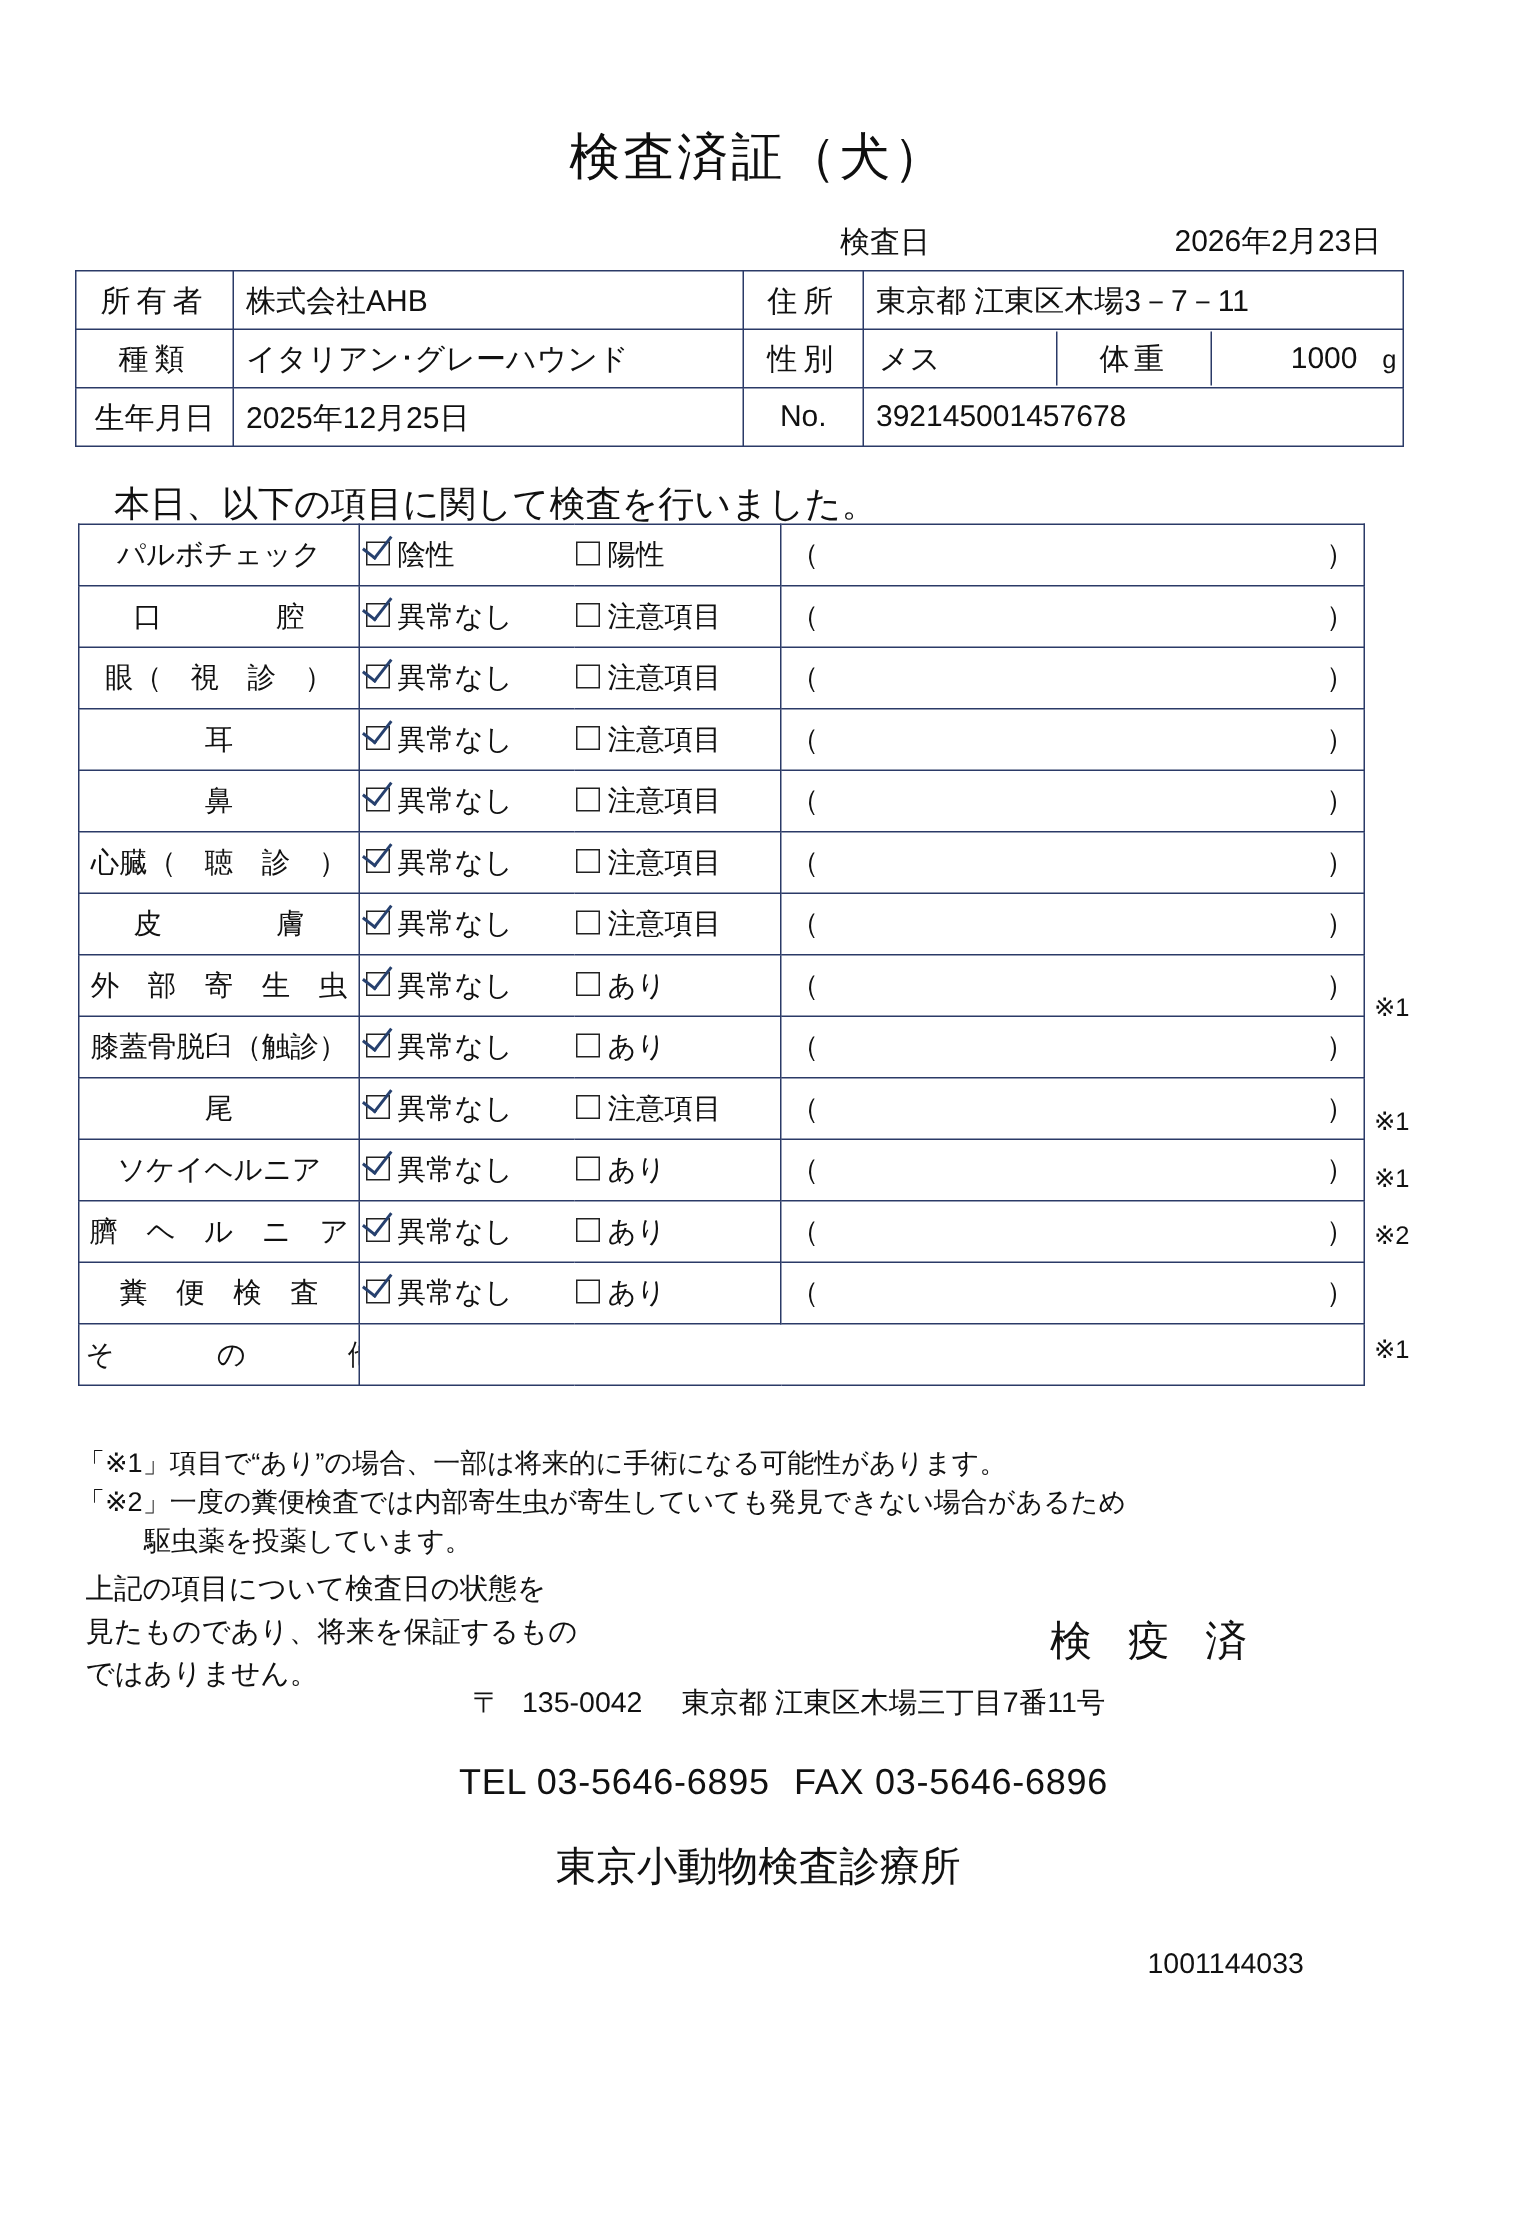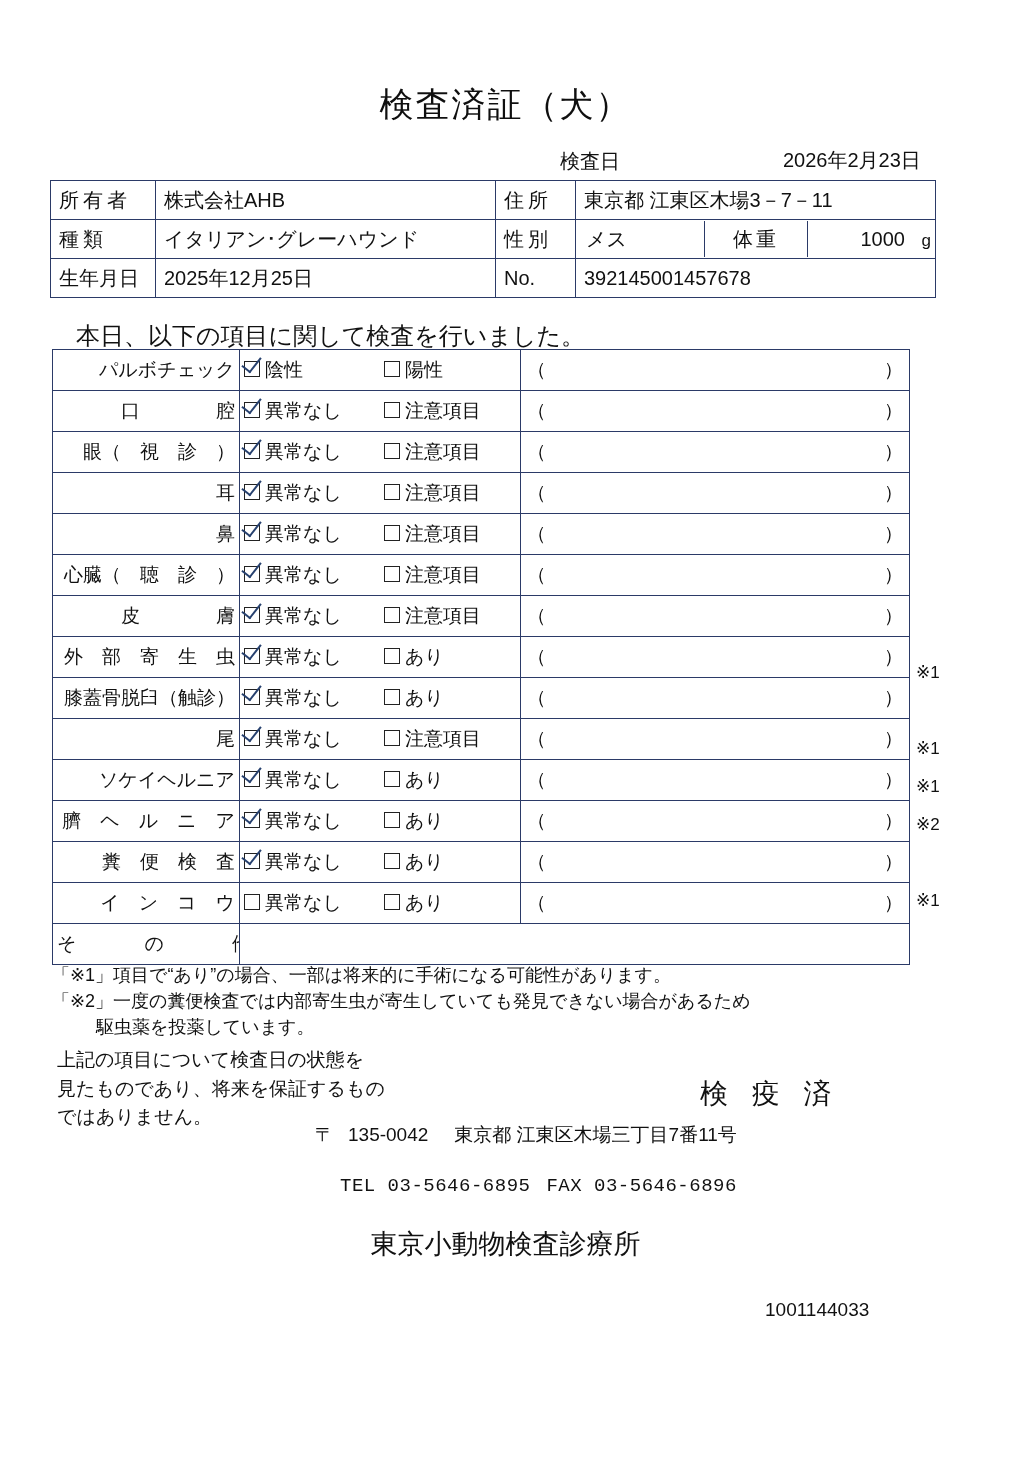--- a/index.html
+++ b/index.html
@@ -55,20 +55,21 @@
   .info-table td {
     border: 1px solid #2b3a67;
     height: 38px;
     font-size: 20px;
     padding: 0 8px;
     vertical-align: middle;
     white-space: nowrap;
     overflow: hidden;
   }
   .lbl {
+    text-align: center;
     letter-spacing: 4px;
   }
   .val { text-align: left; }
   .unit-g {
     display: inline-block;
     width: 26px;
     text-align: right;
     font-size: 17px;
   }
   .small-val { font-size: 19px; }
@@ -93,21 +94,21 @@
   }
   .check-table td {
     border: 1px solid #2b3a67;
     height: 38px;
     font-size: 19px;
     vertical-align: middle;
     overflow: hidden;
   }
   .c-item {
     width: 178px;
-    text-align: right;
+    text-align: center;
     padding: 0 4px;
     white-space: nowrap;
   }
   .c-opt1 { width: 138px; padding-left: 4px; white-space: nowrap; }
   .c-opt2 { width: 135px; white-space: nowrap; }
   .c-paren { padding-left: 6px; padding-right: 6px; }
   .paren-row {
     display: flex;
     justify-content: space-between;
     align-items: center;
@@ -168,25 +169,24 @@
   .addr {
     position: absolute;
     left: 315px;
     top: 1122px;
     font-size: 19px;
   }
   .addr .zip-gap { display: inline-block; width: 14px; }
   .addr .mid-gap { display: inline-block; width: 26px; }
   .tel {
     position: absolute;
-    left: 340px;
+    left: 306px;
     top: 1175px;
-    font-size: 19px;
+    font-size: 24px;
     letter-spacing: 0.5px;
-    font-family: Liberation Mono, monospace;
   }
   .tel .gap { display: inline-block; width: 16px; }
   .clinic {
     position: absolute;
     left: 0; top: 1226px;
     width: 1011px;
     text-align: center;
     font-size: 27px;
   }
   .clinic-sub {
@@ -396,31 +396,20 @@
           <td class="c-opt1" style="border-right: none;"><span class="box checked"></span><span>異常なし</span></td>
           <td class="c-opt2" style="border-left: none;"><span class="box"></span><span>あり</span></td>
           <td class="c-paren" style="border-left: none;">
             <div class="paren-row">
               <span>（</span>
               <span>）</span>
             </div>
           </td>
         </tr>
         <tr>
-          <td class="c-item">イ　ン　コ　ウ</td>
-          <td class="c-opt1" style="border-right: none;"><span class="box"></span><span>異常なし</span></td>
-          <td class="c-opt2" style="border-left: none;"><span class="box"></span><span>あり</span></td>
-          <td class="c-paren" style="border-left: none;">
-            <div class="paren-row">
-              <span>（</span>
-              <span>）</span>
-            </div>
-          </td>
-        </tr>
-        <tr>
           <td class="c-item other-row-label">そ　　の　　他</td>
           <td colspan="3"></td>
         </tr>
       </tbody>
   </table>
 
   <div class="footnotes">
     <div>「※1」項目で“あり”の場合、一部は将来的に手術になる可能性があります。</div>
     <div>「※2」一度の糞便検査では内部寄生虫が寄生していても発見できない場合があるため</div>
     <span class="indent">駆虫薬を投薬しています。</span>

